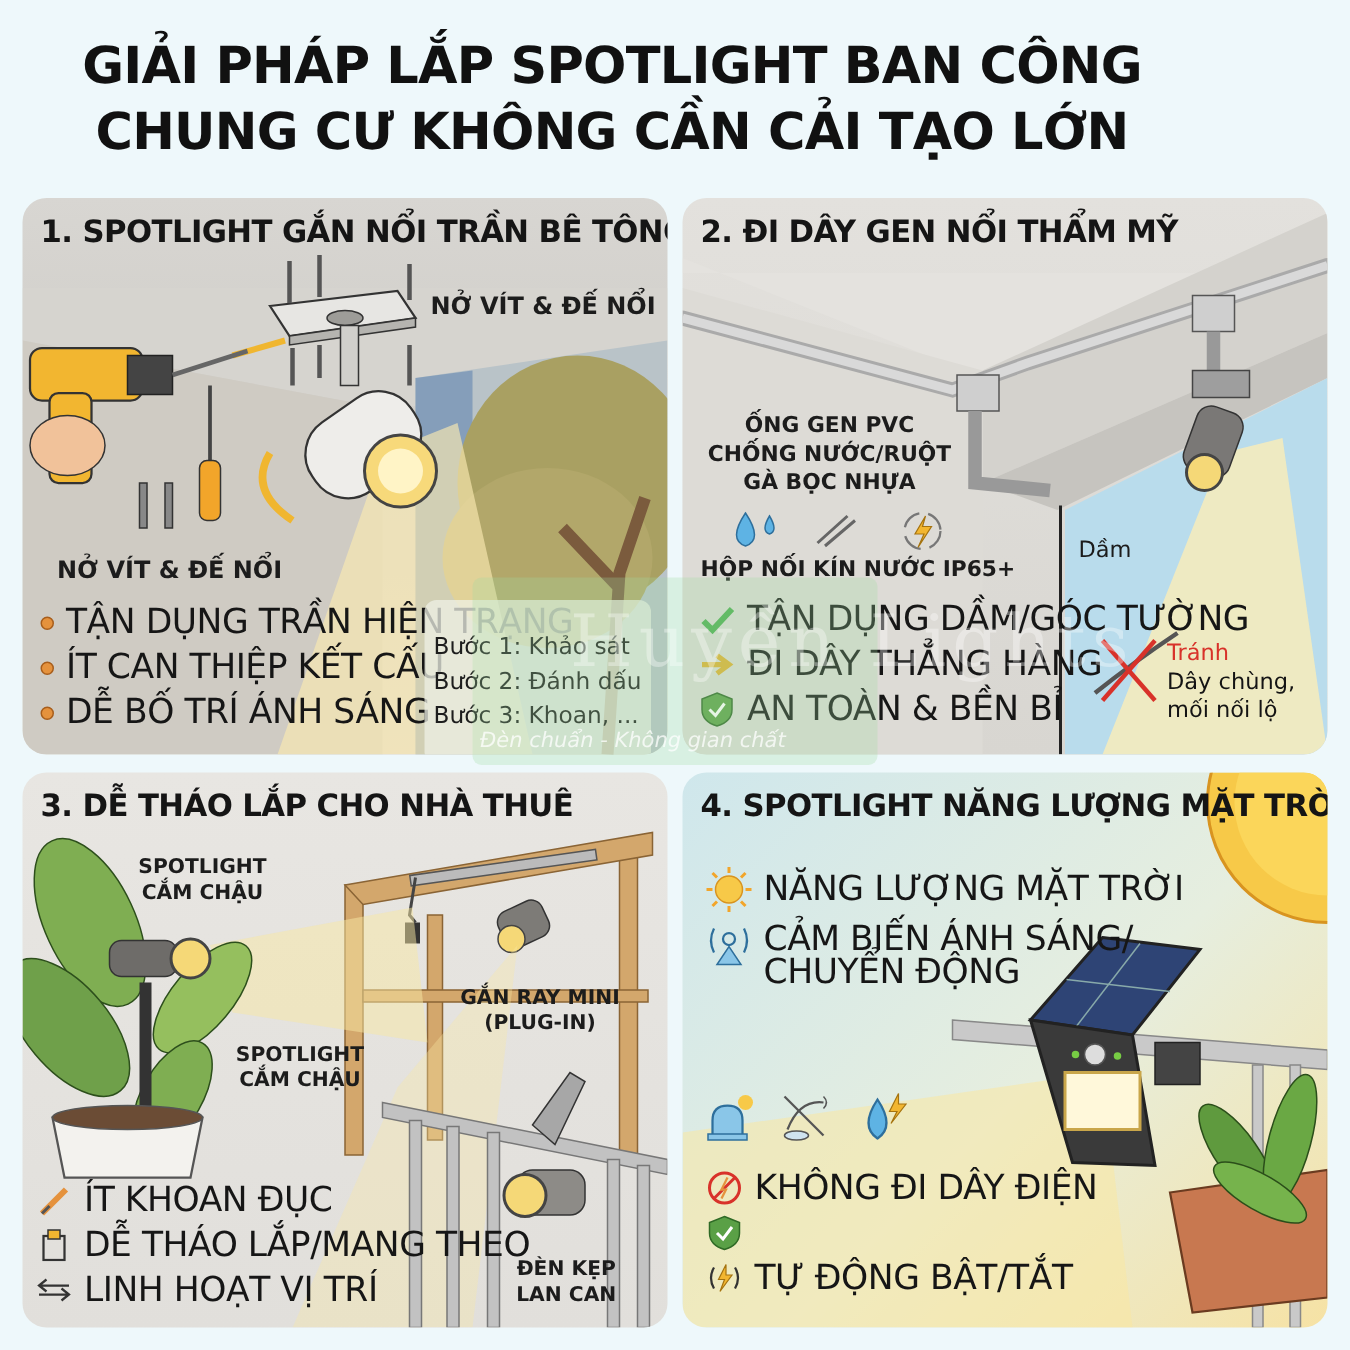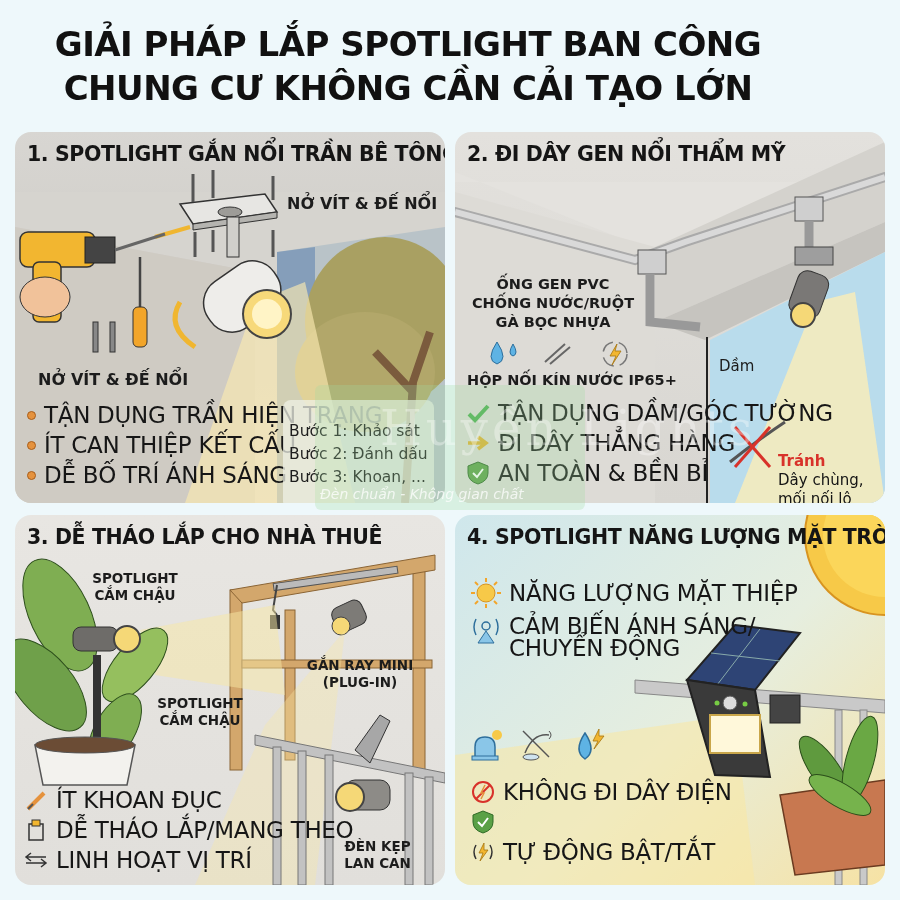--- a/index.html
+++ b/index.html
@@ -214,21 +214,21 @@
           <svg width="22" height="24">
             <path d="M11,1 L21,5 L21,12 Q21,20 11,23 Q1,20 1,12 L1,5Z" fill="#5aa046" stroke="#2f6a26"></path>
             <path d="M6,12 L10,16 L16,8" stroke="#fff" stroke-width="2" fill="none"></path>
           </svg>
         </span>
       <span>AN TOÀN &amp; BỀN BỈ</span>
     </li>
   </ul>
 
   <div style="position:absolute;left:323px;top:294px;line-height:19px;font-size:15px;">
-    <div style="color:#d8322a;font-weight:700;margin-top:26px;">Tránh</div>
+    <div style="color:#d8322a;font-weight:400;">Tránh</div>
     <div>Dây chùng,</div>
     <div>mối nối lộ</div>
   </div>
 </div>
 
 <div class="panel p3">
   <svg width="430" height="370" style="position:absolute;left:0;top:0">
 
     <g fill="#d3a76c" stroke="#8a6435">
       <rect x="215" y="75" width="12" height="180"></rect>
@@ -378,21 +378,21 @@
               <line x1="16" y1="27" x2="16" y2="31"></line>
               <line x1="1" y1="16" x2="5" y2="16"></line>
               <line x1="27" y1="16" x2="31" y2="16"></line>
               <line x1="5" y1="5" x2="8" y2="8"></line>
               <line x1="24" y1="24" x2="27" y2="27"></line>
               <line x1="27" y1="5" x2="24" y2="8"></line>
               <line x1="5" y1="27" x2="8" y2="24"></line>
             </g>
           </svg>
         </span>
-      <span>NĂNG LƯỢNG MẶT THIỆP</span>
+      <span>NĂNG LƯỢNG MẶT TRỜI</span>
     </li>
     <li style="height:54px;align-items:flex-start;padding-top:4px;">
       <span class="ico" style="width:32px;height:32px;">
           <svg width="32" height="32">
             <circle cx="16" cy="11" r="4" fill="none" stroke="#2e6f9c" stroke-width="1.5"></circle>
             <polygon points="8,28 16,16 24,28" fill="#8ac6e8" stroke="#2e6f9c"></polygon>
             <path d="M6,4 Q2,12 6,20 M26,4 Q30,12 26,20" stroke="#2e6f9c" stroke-width="1.5" fill="none"></path>
           </svg>
         </span>
       <span style="line-height:22px;">

